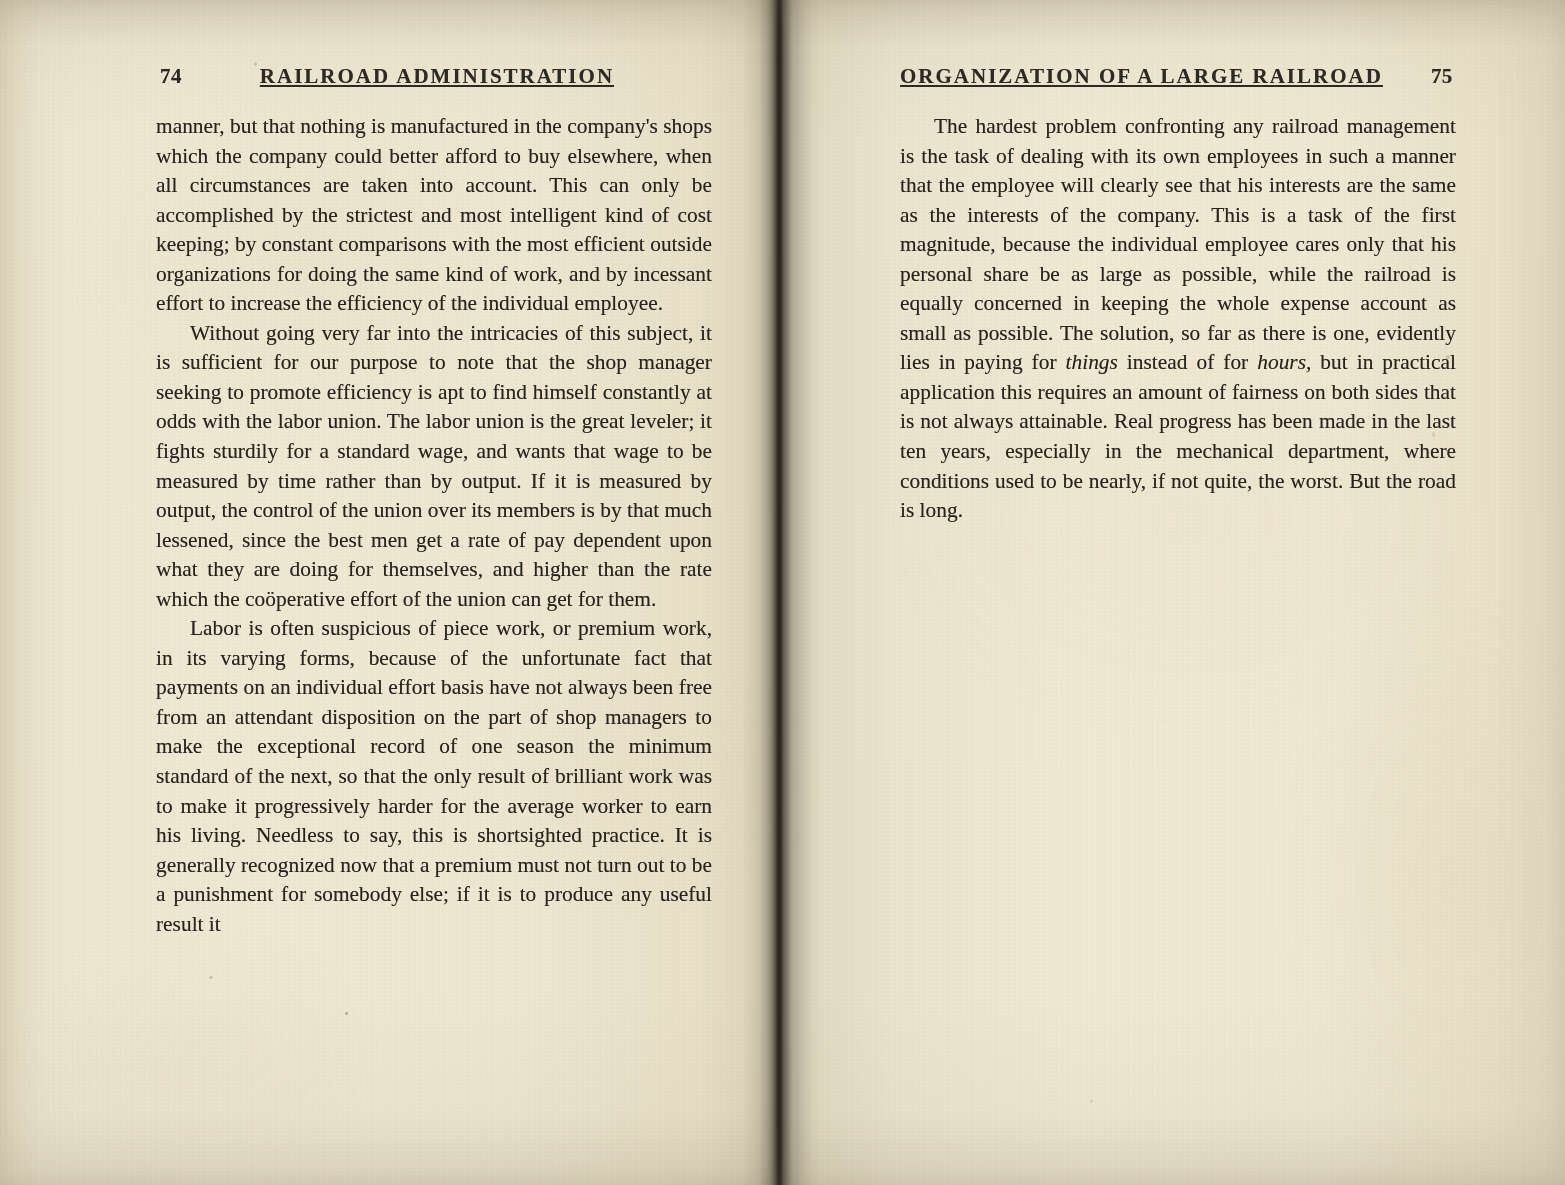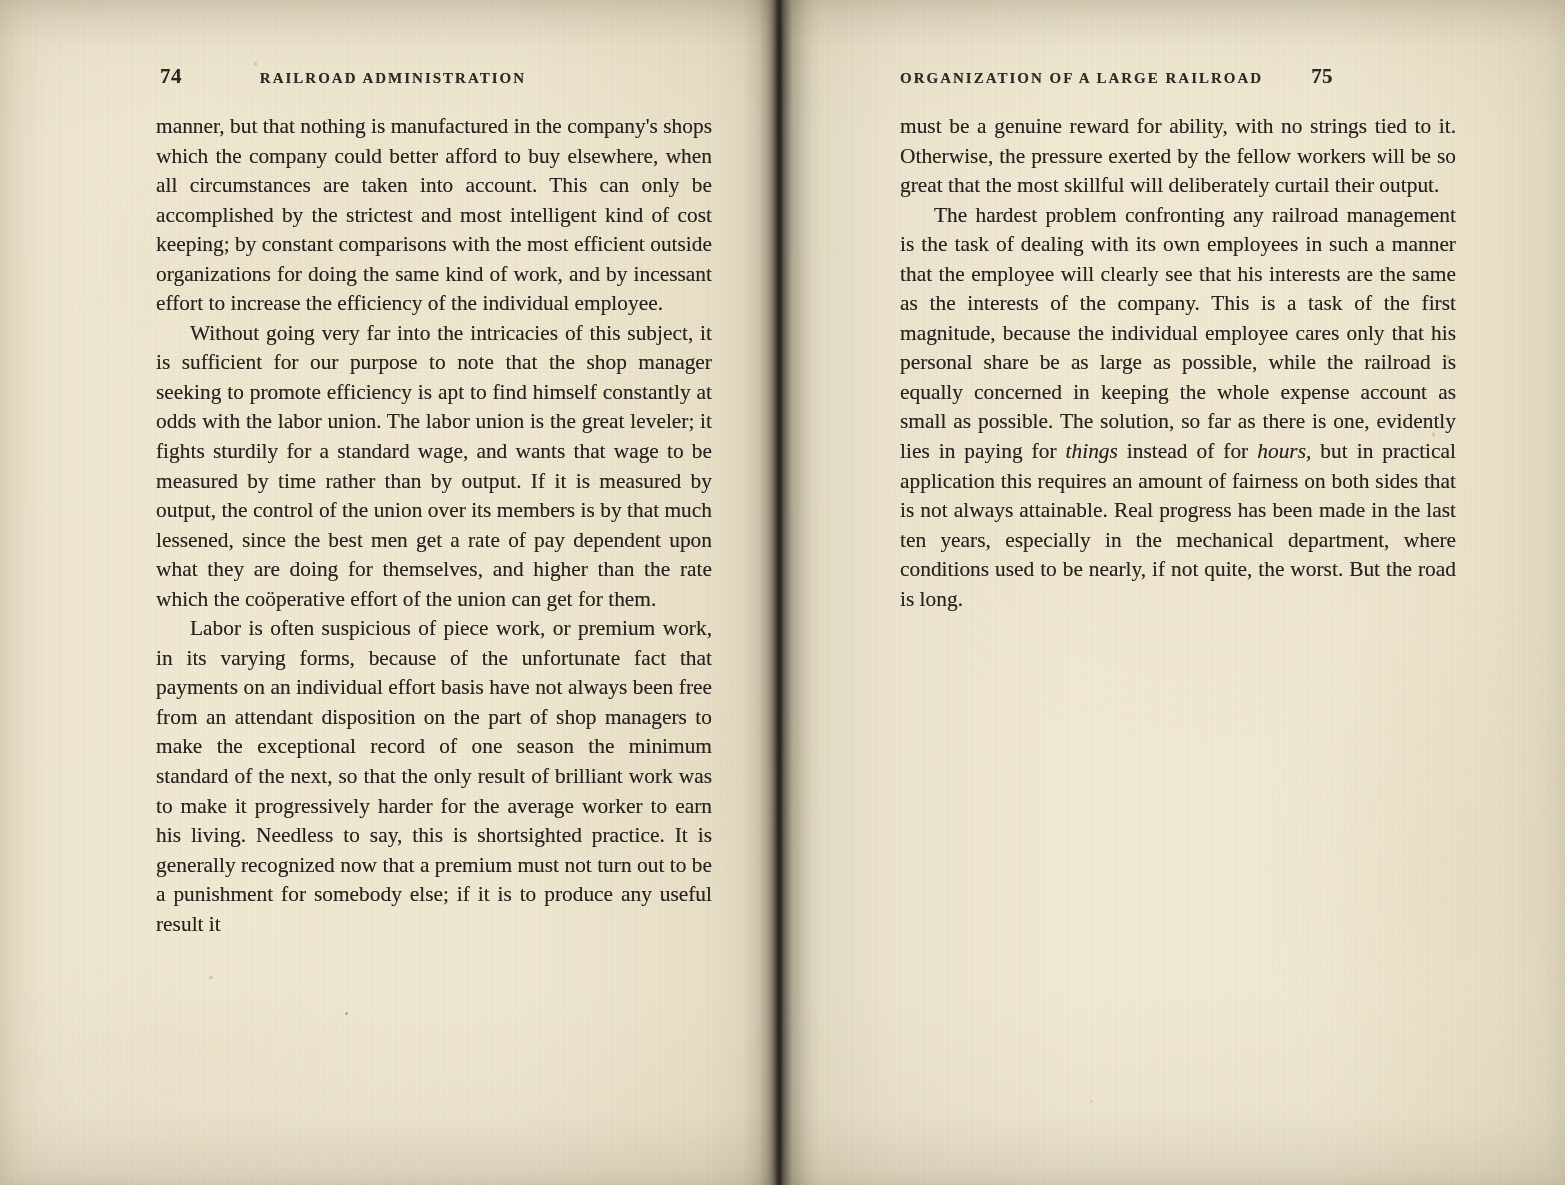--- a/index.html
+++ b/index.html
@@ -132,22 +132,23 @@
   .rh-right { left: 122px; width: 560px; }
 
   .folio {
     font-size: 21px;
     font-weight: bold;
     letter-spacing: 0.4px;
     color: #2b2824;
   }
   .rh-title {
     font-weight: bold;
-    font-size: 15px;
+    font-size: 21px;
     letter-spacing: 2.0px;
+    text-decoration: underline;
   }
   .rh-left .folio  { margin-right: 78px; }
   .rh-right .folio { margin-left: 48px; }
 
   .textblock {
     position: absolute;
     top: 112px;
     width: 556px;
     color: #26231f;
     font-size: 21.4px;
@@ -218,21 +219,20 @@
   </div>
 
   <div class="page page-right">
 
     <div class="running-head rh-right">
       <span class="rh-title">ORGANIZATION OF A LARGE RAILROAD</span>
       <span class="folio">75</span>
     </div>
 
     <div class="textblock tb-right">
-      <p id="rp0"><span>must be a genuine reward for ability, with no strings tied to it.  Otherwise, the pressure exerted by the fellow workers will be so great that the most skillful will deliberately curtail their output.</span></p>
       <p id="rp1" class="indent"><span>The hardest problem confronting any railroad management is the task of dealing with its own employees in such a manner that the employee will clearly see that his interests are the same as the interests of the company.  This is a task of the first magnitude, because the individual employee cares only that his personal share be as large as possible, while the railroad is equally concerned in keeping the whole expense account as small as possible.  The solution, so far as there is one, evidently lies in paying for </span><em>things</em><span> instead of for </span><em>hours,</em><span> but in practical application this requires an amount of fairness on both sides that is not always attainable.  Real progress has been made in the last ten years, especially in the mechanical department, where conditions used to be nearly, if not quite, the worst. But the road is long.</span></p>
     </div>
 
     <div class="speck" style="left:668px; top:355px; width:4px; height:4px; opacity:.5;"></div>
     <div class="speck" style="left:654px; top:432px; width:3px; height:5px; opacity:.35;"></div>
     <div class="speck" style="left:312px; top:1100px; width:3px; height:3px; opacity:.35;"></div>
   </div>
 
   <div class="gutter"></div>
   <div class="edge-vignette"></div>

